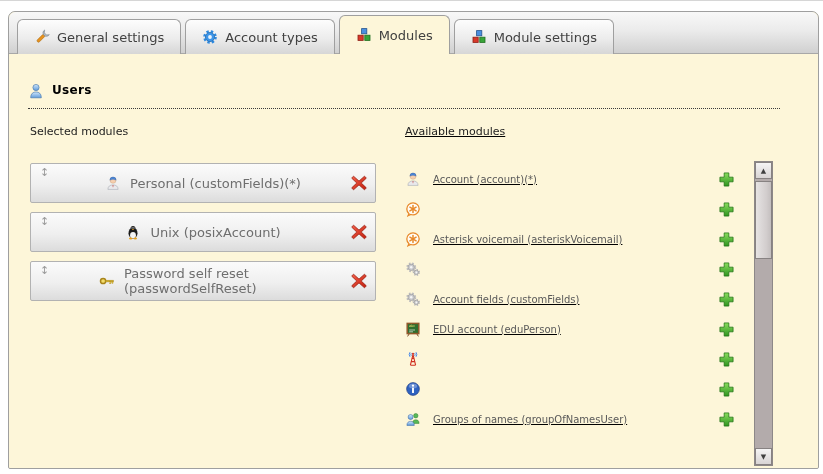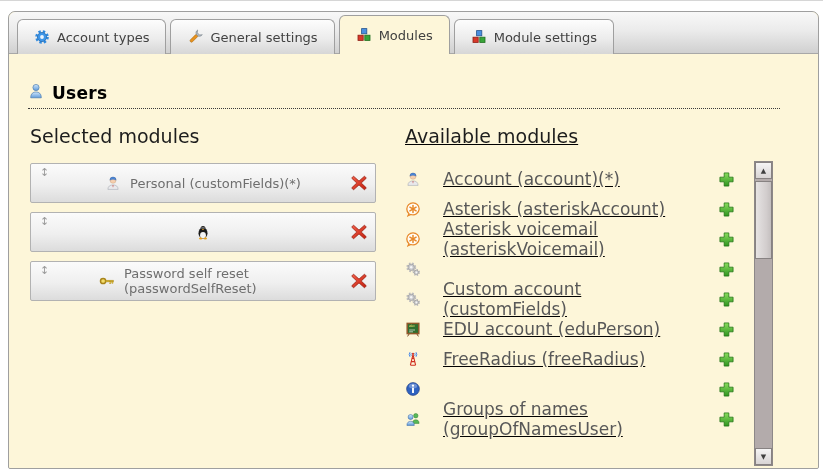--- a/index.html
+++ b/index.html
@@ -21,45 +21,45 @@
          font-size:13px; color:#424242; cursor:pointer; position:relative; }
   .tab.active { background:#fdf6d9; height:39px; z-index:3; color:#404040; }
   .ic { width:16px; height:16px; flex:0 0 auto; }
 
   
   .panel { position:absolute; left:0; top:42px; right:0; bottom:0; background:#fdf6d9;
            border-radius:0 0 2px 2px; }
 
   .section-head { position:absolute; left:19px; right:38px; top:29px; height:26px;
                   border-bottom:1px dotted #3a3a3a; display:flex; align-items:flex-start; gap:8px; }
-  .section-head .title { font-size:17px; font-weight:bold; color:#000; letter-spacing:.3px;text-align:right; }
-
-  .col-label { font-size:19px; color:#1d1d1d; height:16px; }
+  .section-head .title { font-size:12px; font-weight:bold; color:#000; letter-spacing:.3px;text-align:right; }
+
+  .col-label { font-size:11px; color:#1d1d1d; height:16px; }
 
   .col-left  { position:absolute; left:21px; top:71px; width:348px; }
   .col-right { position:absolute; left:396px; top:71px; width:330px;text-decoration:underline; }
 
   
   .sel-list { margin-top:22px; }
   .sel-row { position:relative; width:346px; height:40px; margin-bottom:9px;
              border:1px solid #b2b2b2; border-radius:2px;
              background:linear-gradient(180deg,#fbfbfb 0%,#efefef 55%,#dcdcdc 100%);
              display:flex; align-items:center; justify-content:center; gap:9px;
              font-size:13px; color:#6e6e6e; cursor:move; }
   .sel-row .handle { position:absolute; left:9px; top:3px; font-size:11px; color:#9a9a9a;
                      line-height:12px; cursor:ns-resize; }
   .sel-row .del { position:absolute; right:7px; top:50%; transform:translateY(-50%);
                   width:18px; height:18px; cursor:pointer; background:none; border:none; padding:0; }
   .sel-row .del .ic { width:18px; height:18px; }
   .sel-row.tight { justify-content:flex-start; padding-left:68px; }
 
   
   .avail-list { margin-top:23px; }
-  .avail-row { position:relative; height:30px; display:flex; align-items:center; gap:22px;
-               font-size:17px; color:#585858; }
+  .avail-row { position:relative; height:30px; display:flex; align-items:center; gap:12px;
+               font-size:10px; color:#585858; }
   .avail-row .add { margin-left:auto; width:17px; height:17px; background:none; border:none;
                     padding:0; cursor:pointer; }
   .avail-row .add .ic { width:17px; height:17px; }
 
   
   .scrollbar { position:absolute; left:745px; top:107px; width:19px; height:305px;
                background:#b3abab; border:1px solid #8d8888; }
   .sb-btn { position:absolute; left:0; width:17px; height:17px; border:1px solid #878282;
             background:linear-gradient(180deg,#f5f4f4,#d8d4d4); color:#3f3f3f;
             font-size:7px; display:flex; align-items:center; justify-content:center; cursor:pointer; }
@@ -200,29 +200,29 @@
       <path d="M1.9 14.4 c0-3 1.7-4.1 3.7-4.1 s3.7 1.1 3.7 4.1 Z" fill="url(#gradBlue)" stroke="#2a5a9e" stroke-width="0.5"></path>
     </symbol>
   </defs>
 </svg>
 
 <div class="widget">
 
   <div class="tabbar">
     <div class="tab">
       <svg class="ic">
+          <use href="#i-wrench"></use>
+        </svg>
+      <span>General settings</span>
+    </div>
+    <div class="tab">
+      <svg class="ic">
           <use href="#i-gear"></use>
         </svg>
       <span>Account types</span>
-    </div>
-    <div class="tab">
-      <svg class="ic">
-          <use href="#i-wrench"></use>
-        </svg>
-      <span>General settings</span>
     </div>
     <div class="tab active">
       <svg class="ic">
           <use href="#i-cubes"></use>
         </svg>
       <span>Modules</span>
     </div>
     <div class="tab">
       <svg class="ic">
           <use href="#i-cubes"></use>
@@ -255,20 +255,21 @@
                 <use href="#i-delete"></use>
               </svg>
           </button>
         </div>
 
         <div class="sel-row">
           <span class="handle">↕</span>
           <svg class="ic">
               <use href="#i-tux"></use>
             </svg>
+          <span>Unix (posixAccount)</span>
           <button class="del">
             <svg class="ic">
                 <use href="#i-delete"></use>
               </svg>
           </button>
         </div>
 
         <div class="sel-row tight">
           <span class="handle">↕</span>
           <svg class="ic">
@@ -298,21 +299,20 @@
             <svg class="ic">
                 <use href="#i-add"></use>
               </svg>
           </button>
         </div>
 
         <div class="avail-row">
           <svg class="ic">
               <use href="#i-asterisk"></use>
             </svg>
-          <span>Asterisk (asteriskAccount)</span>
           <button class="add">
             <svg class="ic">
                 <use href="#i-add"></use>
               </svg>
           </button>
         </div>
 
         <div class="avail-row">
           <svg class="ic">
               <use href="#i-asterisk"></use>
@@ -333,21 +333,21 @@
             <svg class="ic">
                 <use href="#i-add"></use>
               </svg>
           </button>
         </div>
 
         <div class="avail-row">
           <svg class="ic">
               <use href="#i-gears"></use>
             </svg>
-          <span>Custom account (customFields)</span>
+          <span>Account fields (customFields)</span>
           <button class="add">
             <svg class="ic">
                 <use href="#i-add"></use>
               </svg>
           </button>
         </div>
 
 
         <div class="avail-row">
           <svg class="ic">
@@ -358,21 +358,20 @@
             <svg class="ic">
                 <use href="#i-add"></use>
               </svg>
           </button>
         </div>
 
         <div class="avail-row">
           <svg class="ic">
               <use href="#i-radio"></use>
             </svg>
-          <span>FreeRadius (freeRadius)</span>
           <button class="add">
             <svg class="ic">
                 <use href="#i-add"></use>
               </svg>
           </button>
         </div>
 
         <div class="avail-row">
           <svg class="ic">
               <use href="#i-info"></use>

